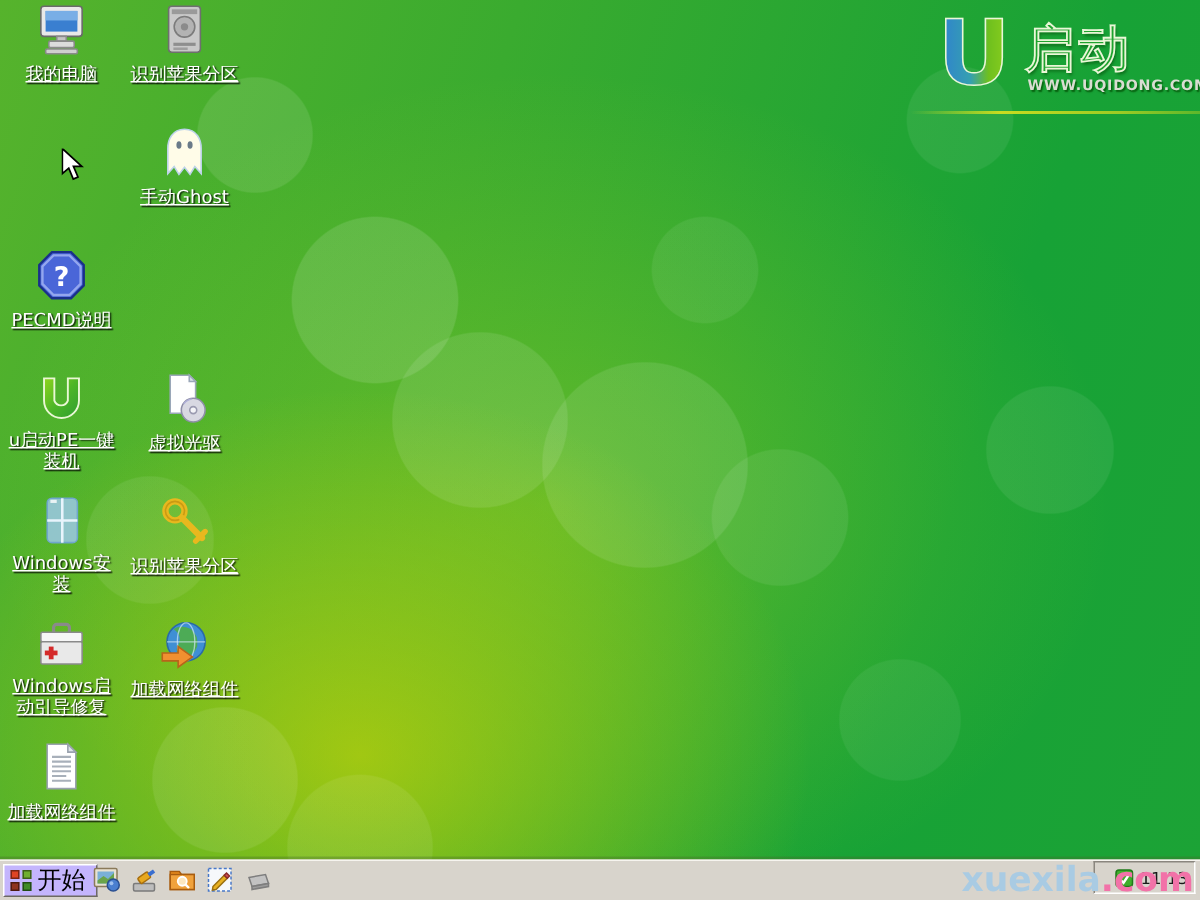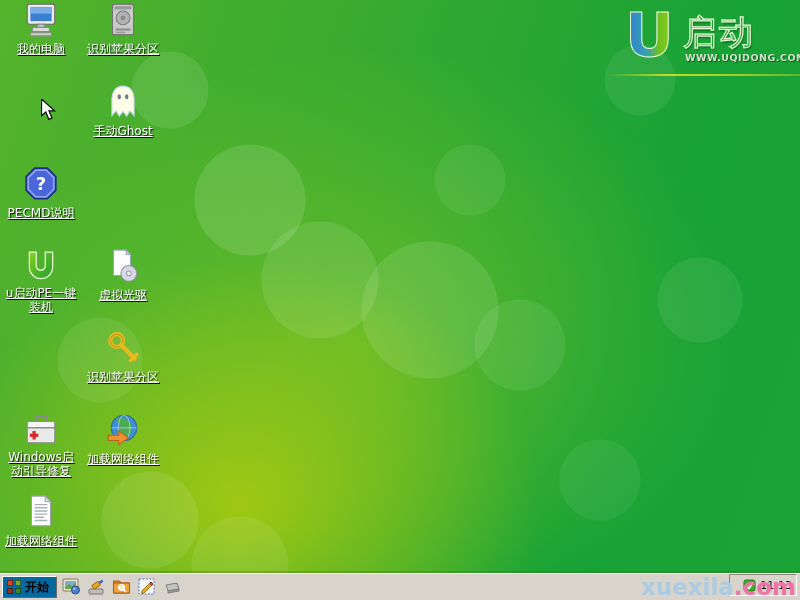--- a/index.html
+++ b/index.html
@@ -34,22 +34,22 @@
   #logo .brand{position:absolute;left:68px;top:10px;font-size:34px;font-weight:normal;color:#1fa32e;
     letter-spacing:2px;-webkit-text-stroke:1.2px #eaf7d8;text-shadow:1px 2px 2px rgba(0,60,0,.5);}
   #logo .site{position:absolute;left:70px;top:52px;font-size:9.5px;font-weight:bold;color:#d9ddd2;
     letter-spacing:.5px;text-shadow:1px 1px 1px rgba(0,70,0,.7);}
   #logo .rule{position:absolute;left:-8px;top:74px;width:200px;height:2px;
     background:linear-gradient(90deg,rgba(200,220,30,0),#c8dc20 30%,#9ccb24 70%,#55b42c);}
   
   #taskbar{position:absolute;left:0;bottom:0;width:800px;height:26px;background:#d8d4cc;
     border-top:1px solid #f6f4ef;box-shadow:0 -2px 0 rgba(70,110,40,.35);}
   #start-button{position:absolute;left:2px;top:2px;height:20px;padding:0 7px 0 4px;
-    background:#0369a1;border:1px solid;border-color:#ffffff #6d6a62 #6d6a62 #ffffff;
-    display:flex;align-items:center;gap:4px;font-size:12px;font-weight:bold;color:#000;cursor:default;}
+    background:#c4b5fd;border:1px solid;border-color:#ffffff #6d6a62 #6d6a62 #ffffff;
+    display:flex;align-items:center;gap:4px;font-size:16px;font-weight:normal;color:#000;cursor:default;}
   .start-squares{display:grid;grid-template-columns:6px 6px;grid-template-rows:6px 6px;gap:2px;}
   .sq{width:6px;height:6px;border:1px solid rgba(0,0,0,.45);box-sizing:border-box;}
   .sq1{background:#e04424;} .sq2{background:#6fae32;} .sq3{background:#8e3420;} .sq4{background:#3f8a28;}
   #quicklaunch{position:absolute;left:62px;top:3px;display:flex;gap:6px;align-items:center;}
   .ql{width:19px;height:19px;display:block;}
   #tray{position:absolute;right:3px;top:0;height:20px;min-width:58px;
     border:1px solid;border-color:#8a867e #ffffff #ffffff #8a867e;
     display:flex;align-items:center;justify-content:flex-end;padding:0 4px;gap:4px;
     font-size:11px;color:#1a1a1a;}
   
@@ -144,20 +144,28 @@
     <svg class="icon-art" viewBox="0 0 34 34">
       <path d="M8 2 L20 2 L24 6 L24 26 L8 26 Z" fill="#ffffff" stroke="#9aa7b8"></path>
       <path d="M20 2 L20 6 L24 6 Z" fill="#d7dee8" stroke="#9aa7b8"></path>
       <circle cx="22.5" cy="24" r="7.5" fill="#d8d8e2" stroke="#8f8fa8"></circle>
       <circle cx="22.5" cy="24" r="2.2" fill="#f4f4f8" stroke="#9a9ab0"></circle>
       <path d="M16.5 20 a8 8 0 0 1 5 -3" stroke="#b0b0d8" fill="none"></path>
     </svg>
     <span class="icon-label">虚拟光驱</span>
   </div>
 
+  <div class="icon-cell" style="left:1px;top:330px">
+    <svg class="icon-art" viewBox="0 0 34 34">
+      <rect x="8" y="2" width="19" height="28" rx="3" fill="#9cc8e8" fill-opacity=".85" stroke="#6fa6cc"></rect>
+      <path d="M17.5 2 L17.5 30 M8 16 L27 16" stroke="#e8f4fc" stroke-width="1.6"></path>
+      <path d="M10 4 L14 4" stroke="#ffffff" stroke-width="2" opacity=".8"></path>
+    </svg>
+    <span class="icon-label">Windows安装</span>
+  </div>
 
   <div class="icon-cell" style="left:83px;top:330px">
     <svg class="icon-art" viewBox="0 0 34 34">
       <circle cx="11" cy="10" r="6" fill="none" stroke="#e8b81e" stroke-width="4"></circle>
       <circle cx="11" cy="10" r="6" fill="none" stroke="#b8860b" stroke-width="1" opacity=".6"></circle>
       <path d="M15.5 14.5 L28 27" stroke="#e8b81e" stroke-width="4" stroke-linecap="round"></path>
       <path d="M24 29 L27 26 M27.5 25.5 L30 23" stroke="#e8b81e" stroke-width="3.4" stroke-linecap="round"></path>
     </svg>
     <span class="icon-label">识别苹果分区</span>
   </div>

